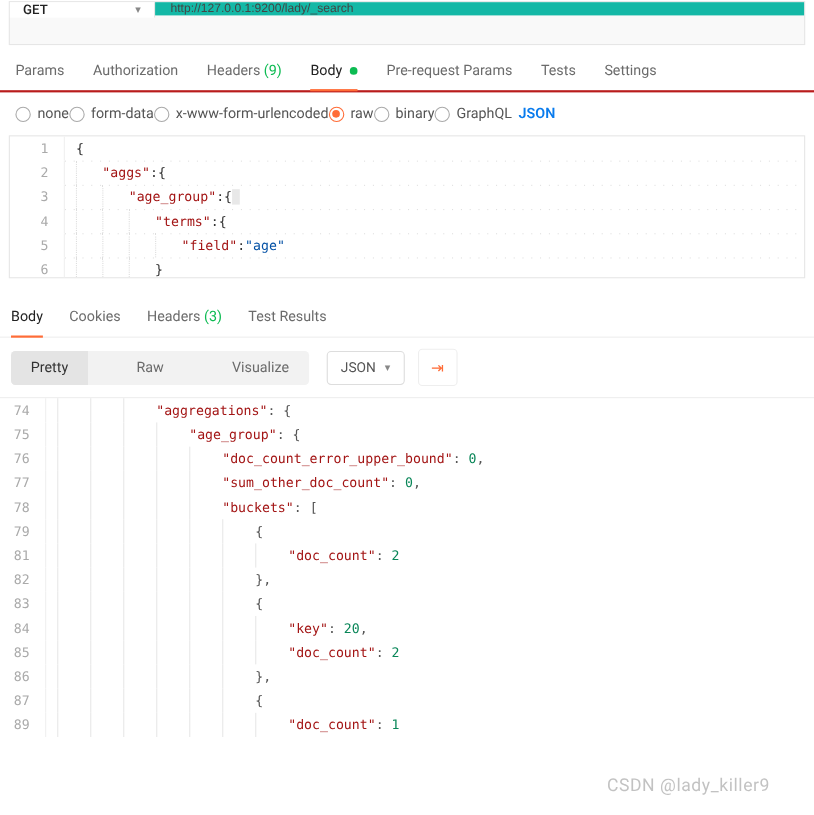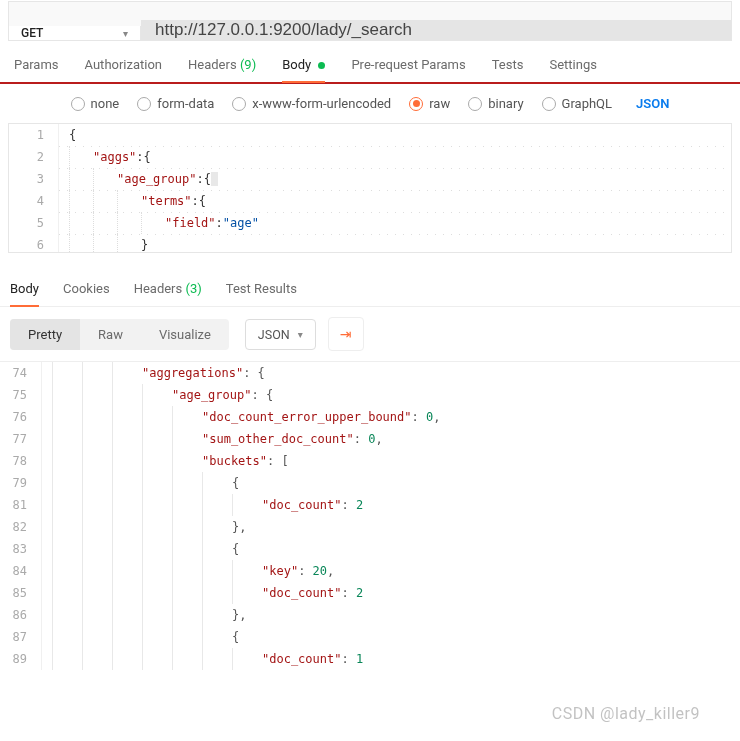--- a/index.html
+++ b/index.html
@@ -1,31 +1,31 @@
 <!DOCTYPE html>
 <html><head>
 <meta charset="utf-8">
 <style>
   * { box-sizing: border-box; margin: 0; padding: 0; }
   body { font-family: -apple-system, BlinkMacSystemFont, "Segoe UI", Roboto, sans-serif; font-size: 12px; color: #333; background: #fff; width: 740px; }
   
-  .request-bar { display: flex; align-items: flex-end; height: 40px; border: 1px solid #e6e6e6; margin: 1px 8px 0 8px; background: #f9f9f9; }
+  .request-bar { display: flex; align-items: flex-start; height: 40px; border: 1px solid #e6e6e6; margin: 1px 8px 0 8px; background: #f9f9f9; }
   .method-select { display: flex; align-items: center; padding: 0 12px; width: 132px; background: #fff; border-right: 1px solid #e6e6e6; justify-content: space-between; cursor: pointer; }
   .method-select .method { font-weight: 500; color: #222; }
   .chev { color: #888; font-size: 10px; }
-  .url-input { flex: 1; border: none; background: #e5e5e5; padding: 0 14px; font-size: 17px; color: #444; outline: none; }
+  .url-input { flex: 1; border: none; background: #14b8a6; padding: 0 14px; font-size: 11px; color: #444; outline: none; }
   
   .request-tabs { display: flex; gap: 26px; padding: 16px 14px 0 14px; border-bottom: 2px solid #b91c1c; }
   .request-tabs .tab { padding-bottom: 10px; color: #6b6b6b; cursor: pointer; position: relative; font-size: 13px; }
   .request-tabs .tab.active { color: #222; }
   .request-tabs .tab.active::after { content:""; position:absolute; left:0; right:0; bottom:-1px; height:2px; background:#ff6c37; }
   .count-green { color: #0cbb52; }
   .dot-green { display:inline-block; width:7px; height:7px; border-radius:50%; background:#0cbb52; margin-left:4px; vertical-align: middle; }
   
-  .body-type-row { display:flex; align-items:center; gap: 18px; padding: 12px 14px; justify-content: center; }
+  .body-type-row { display:flex; align-items:center; padding: 12px 14px; }
   .radio { display:flex; align-items:center; gap:6px; color:#555; cursor:pointer; font-size: 13px; }
   .radio .circle { width:14px; height:14px; border:1.5px solid #aaa; border-radius:50%; position:relative; }
   .radio.selected .circle { border-color:#ff6c37; }
   .radio.selected .circle::after { content:""; position:absolute; inset:2.5px; background:#ff6c37; border-radius:50%; }
   .json-label { color:#097bed; font-weight:600; margin-left:6px; font-size: 13px; }
   
   .editor { border:1px solid #e6e6e6; margin: 0 8px; height: 130px; overflow:hidden; position:relative; background:#fff; }
   .editor-inner { font-family: Consolas, Monaco, monospace; font-size: 12px; line-height: 22px; }
   .line { display:flex; }
   .gutter { width: 50px; text-align:right; color:#aaa; padding-right: 14px; user-select:none; border-right: 1px solid #f0f0f0; }
@@ -36,21 +36,21 @@
   .tok-str { color:#0451a5; }
   .tok-punc { color:#333; }
   .cursor-hl { background:#e8e8e8; }
   
   .response-tabs { display:flex; gap: 24px; padding: 14px 10px 0 10px; border-bottom:1px solid #eee; margin-top: 14px; }
   .response-tabs .tab { padding-bottom:10px; color:#6b6b6b; cursor:pointer; position:relative; font-size:13px; }
   .response-tabs .tab.active { color:#222; }
   .response-tabs .tab.active::after { content:""; position:absolute; left:0; right:0; bottom:-1px; height:2px; background:#ff6c37; }
   
   .view-row { display:flex; align-items:center; gap:0; padding: 10px 10px; }
-  .seg-group { display:flex; background:#f2f2f2; border-radius:4px; overflow:hidden; }
+  .seg-group { display:flex; background:#f2f2f2; border-radius:4px; overflow:hidden;gap:26px; }
   .seg { padding: 8px 18px; color:#6b6b6b; cursor:pointer; font-size:13px; }
   .seg.active { background:#e4e4e4; color:#333; }
   .lang-select { margin-left:16px; border:1px solid #ddd; border-radius:4px; padding: 7px 12px; display:flex; align-items:center; gap:8px; cursor:pointer; font-size:12.5px; color:#555; }
   .wrap-btn { margin-left:12px; border:1px solid #eee; border-radius:4px; width:36px; height:34px; display:flex; align-items:center; justify-content:center; cursor:pointer; }
   .wrap-icon { color:#ff6c37; font-size:14px; }
   
   .resp-editor { border-top:1px solid #eee; font-family: Consolas, Monaco, monospace; font-size:12px; line-height:22px; }
   .resp-editor .gutter { width:42px; }
   .resp-editor .code .ind { display:inline-block; width:30px; border-left:1px solid #e8e8e8; height:22px; vertical-align:top; }
   .resp-key { color:#a31515; }

